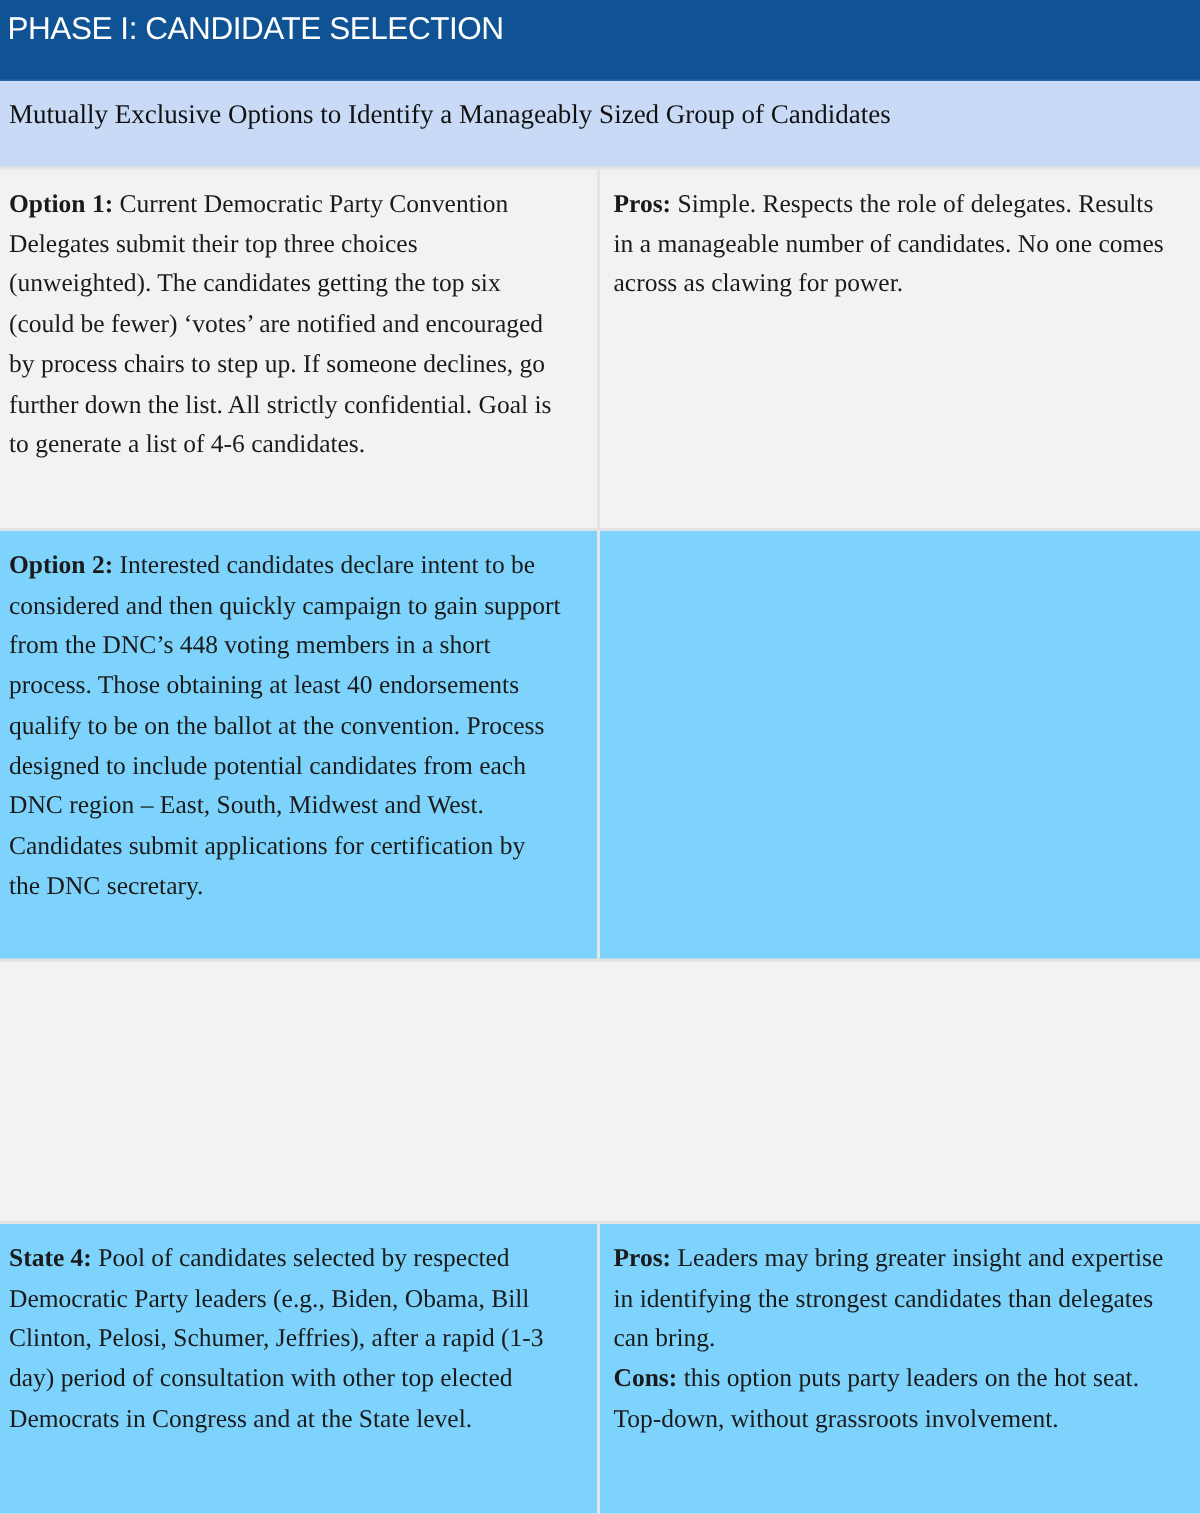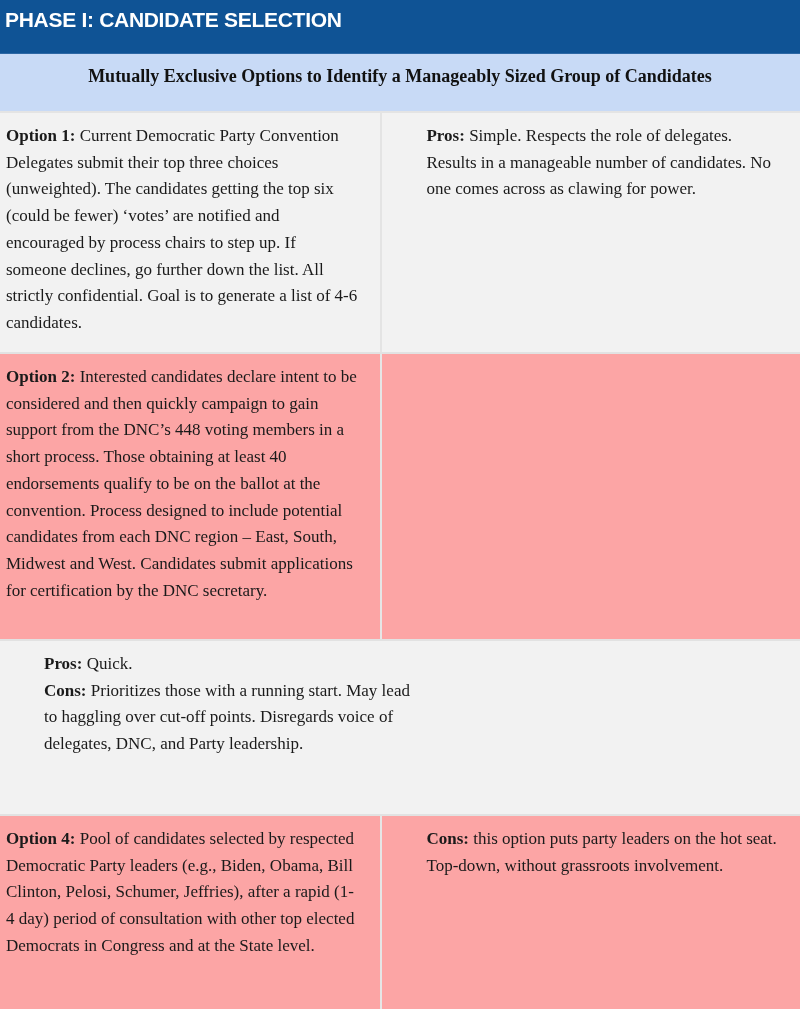--- a/index.html
+++ b/index.html
@@ -1,24 +1,24 @@
 <!DOCTYPE html>
 <html><head>
 <meta charset="utf-8">
 <style>
   html, body { margin: 0; padding: 0; }
   body { width: 800px; height: 1009px; overflow: hidden; background: #f2f2f2; font-family: "Liberation Serif", "DejaVu Serif", serif; color: #1a1a1a; }
-  .title-bar { height: 54px; background: #0f5395; color: #ffffff; font-family: "Liberation Sans", "DejaVu Sans", sans-serif; font-weight: bold; font-size: 21px; line-height: 40px; padding: 0 5px; box-sizing: border-box; border-bottom: 1px solid #2c67a4; letter-spacing: -0.3px; }
-  .subtitle-bar { height: 59px; background: #c8daf6; box-sizing: border-box; padding: 10px 6px 0 6px; font-weight: bold; font-size: 18px; line-height: 24px; color: #111; border-bottom: 2px solid #e4e4e4; text-align: center; }
+  .title-bar { height: 54px; background: #0f5395; color: #ffffff; font-family: "Liberation Sans", "DejaVu Sans", sans-serif; font-weight: normal; font-size: 21px; line-height: 40px; padding: 0 5px; box-sizing: border-box; border-bottom: 1px solid #2c67a4; letter-spacing: -0.3px; }
+  .subtitle-bar { height: 59px; background: #c8daf6; box-sizing: border-box; padding: 10px 6px 0 6px; font-weight: normal; font-size: 18px; line-height: 24px; color: #111; border-bottom: 2px solid #e4e4e4; }
   .row { display: flex; box-sizing: border-box; border-bottom: 2px solid #e2e2e2; }
   .row.light { background: #f2f2f2; }
-  .row.dark { background: #fca5a5; }
+  .row.dark { background: #7dd3fc; }
   .cell { box-sizing: border-box; padding: 10px 23px 0 6px; font-size: 17px; line-height: 26.7px; }
   .cell.left { width: 400px; border-right: 2px solid #e4e4e4; }
-  .cell.right { width: 400px; padding-left: 9px; margin-left: 35px; }
+  .cell.right { width: 400px; padding-left: 9px; }
   .row.dark .cell.left { border-right-color: #e6e6e6; }
   b { font-weight: bold; }
   .line { display: block; }
 </style>
 </head>
 <body>
 
 <div class="title-bar">
   <span>PHASE I: CANDIDATE SELECTION</span>
 </div>
@@ -40,28 +40,25 @@
   <div class="row dark" style="height:287px;">
     <div class="cell left">
       <b>Option 2:</b>
       <span>Interested candidates declare intent to be considered and then quickly campaign to gain support from the DNC’s 448 voting members in a short process. Those obtaining at least 40 endorsements qualify to be on the ballot at the convention. Process designed to include potential candidates from each DNC region – East, South, Midwest and West. Candidates submit applications for certification by the DNC secretary.</span>
     </div>
     <div class="cell right">
     </div>
   </div>
 
   <div class="row light" style="height:175px;">
-    <div class="cell right">
-      <span class="line"><b>Pros:</b> <span>Quick.</span></span>
-      <span class="line"><b>Cons:</b> <span>Prioritizes those with a running start. May lead to haggling over cut-off points. Disregards voice of delegates, DNC, and Party leadership.</span></span>
-    </div>
   </div>
 
   <div class="row dark" style="height:200px; border-bottom:none;">
     <div class="cell left">
-      <b>Option 4:</b>
-      <span>Pool of candidates selected by respected Democratic Party leaders (e.g., Biden, Obama, Bill Clinton, Pelosi, Schumer, Jeffries), after a rapid (1-4 day) period of consultation with other top elected Democrats in Congress and at the State level.</span>
+      <b>State 4:</b>
+      <span>Pool of candidates selected by respected Democratic Party leaders (e.g., Biden, Obama, Bill Clinton, Pelosi, Schumer, Jeffries), after a rapid (1-3 day) period of consultation with other top elected Democrats in Congress and at the State level.</span>
     </div>
     <div class="cell right">
+      <span class="line"><b>Pros:</b> <span>Leaders may bring greater insight and expertise in identifying the strongest candidates than delegates can bring.</span></span>
       <span class="line"><b>Cons:</b> <span>this option puts party leaders on the hot seat. Top-down, without grassroots involvement.</span></span>
     </div>
   </div>
 </div>
 
 </body></html>

